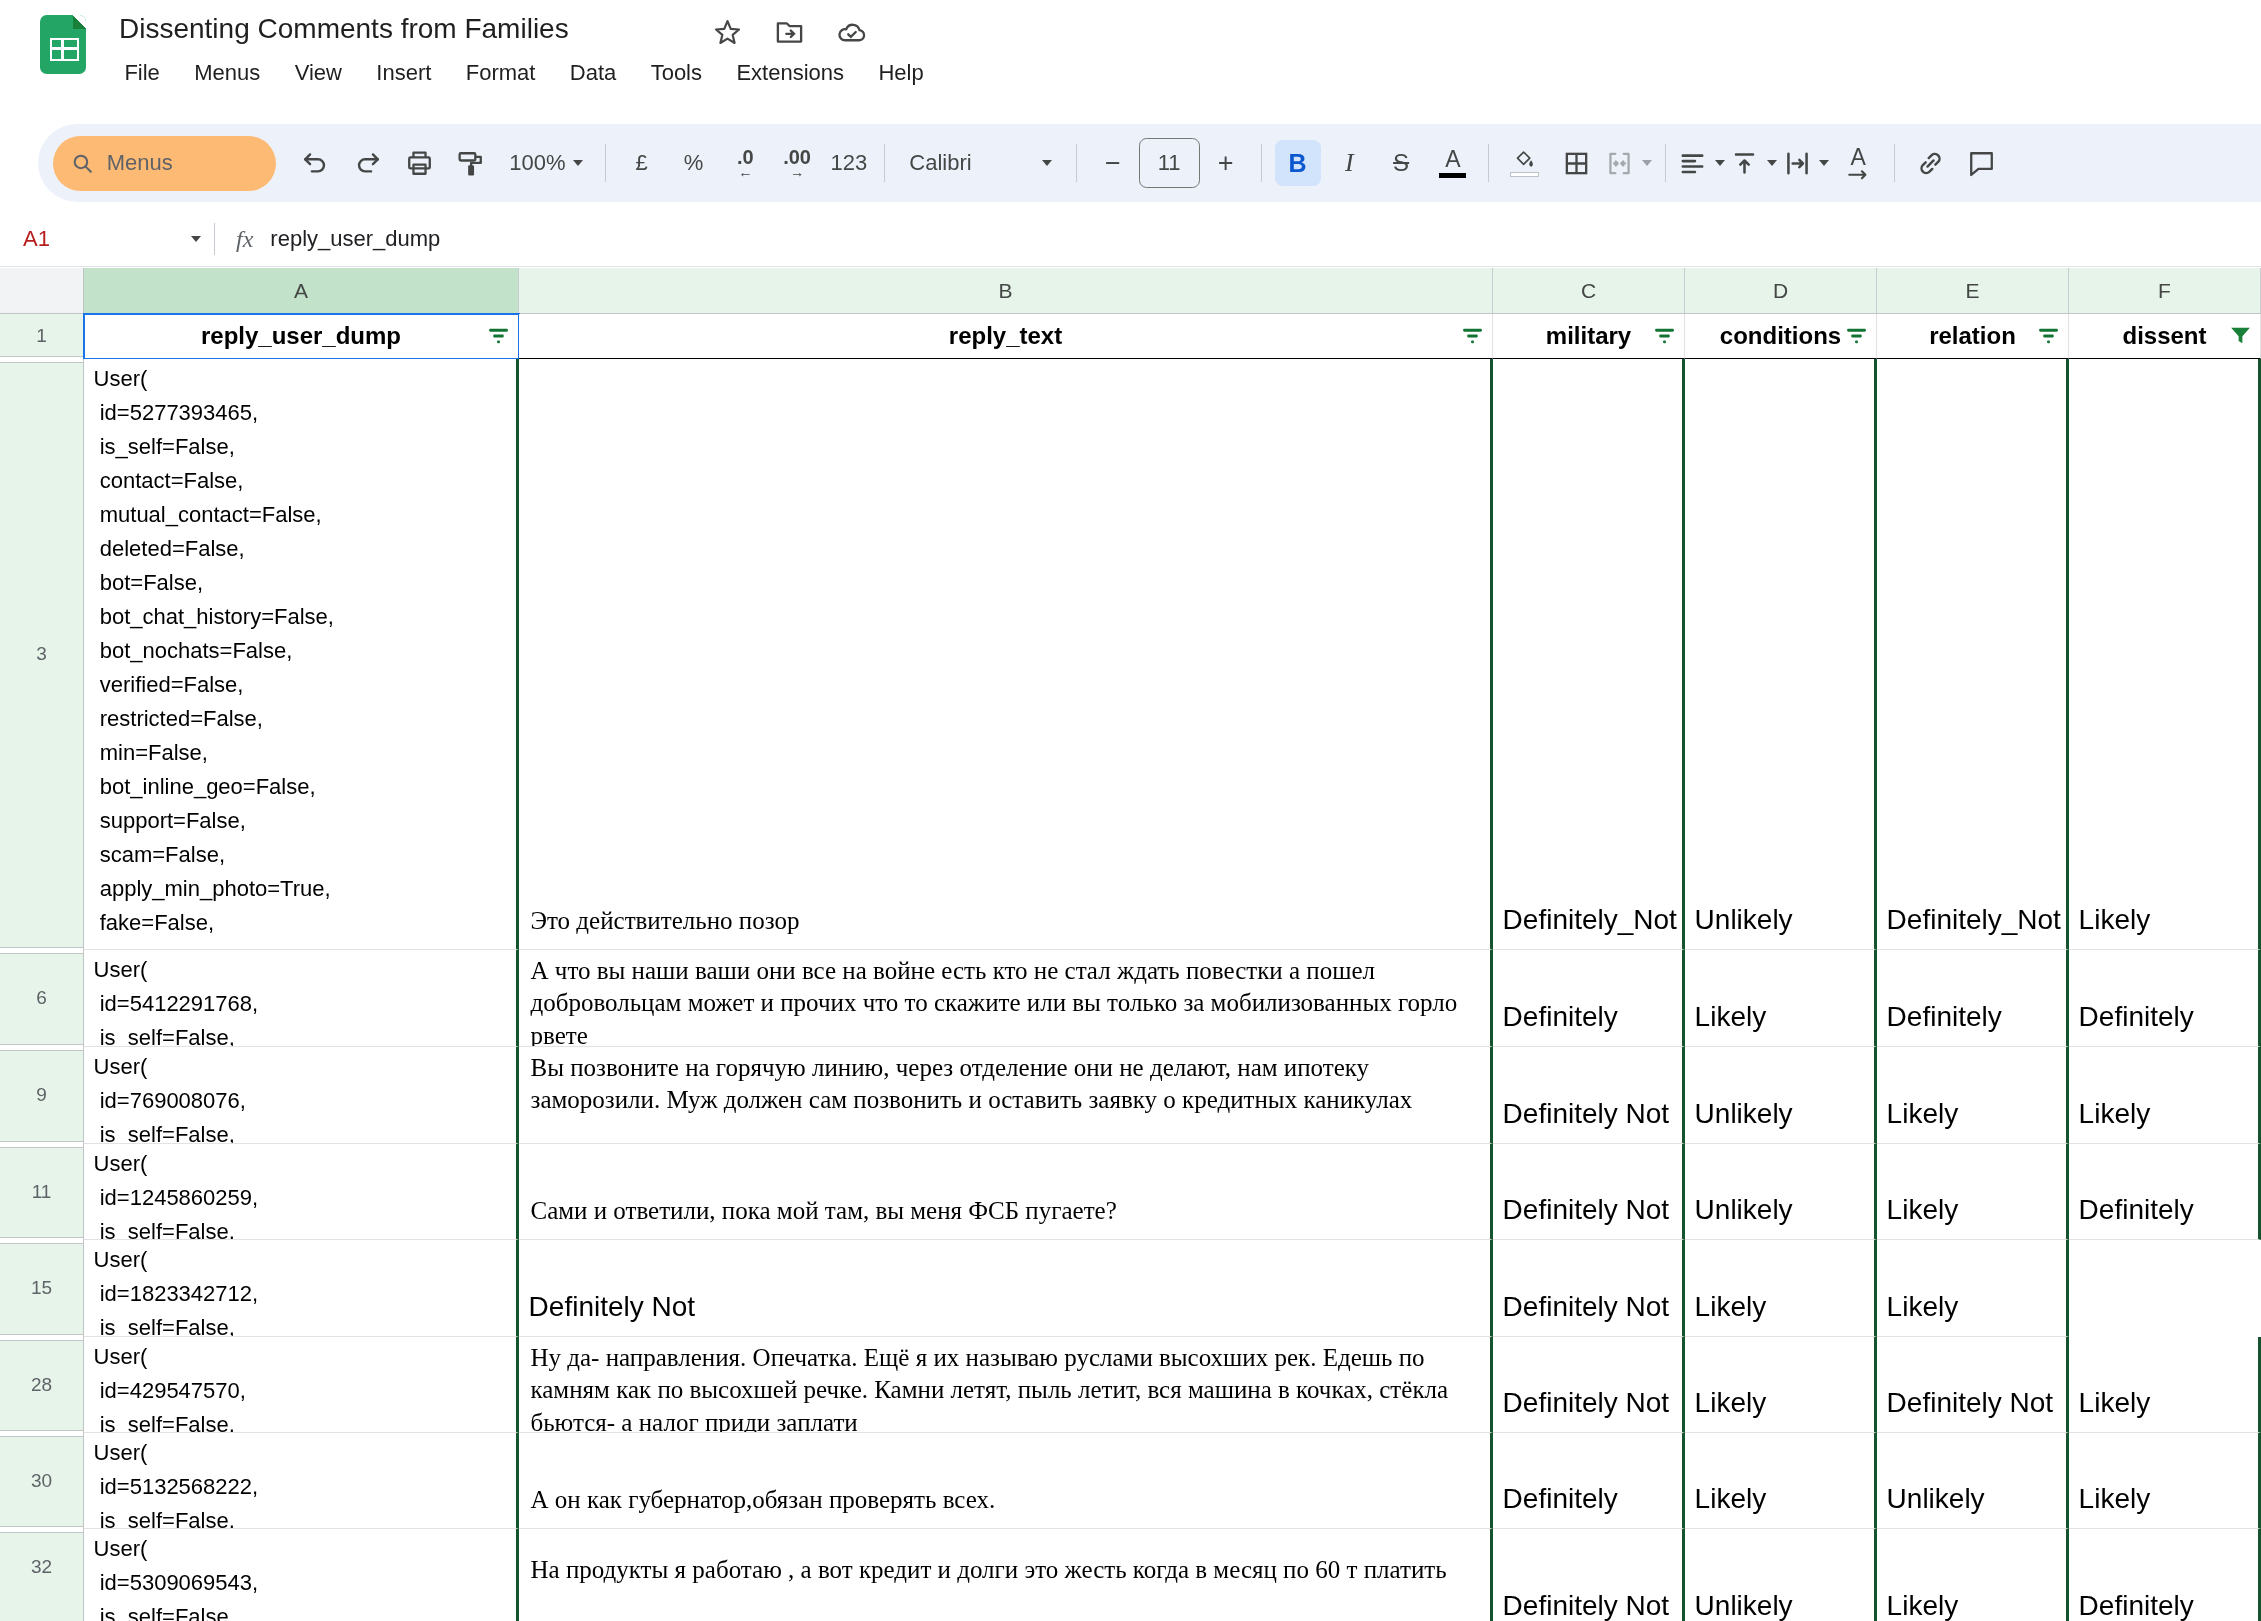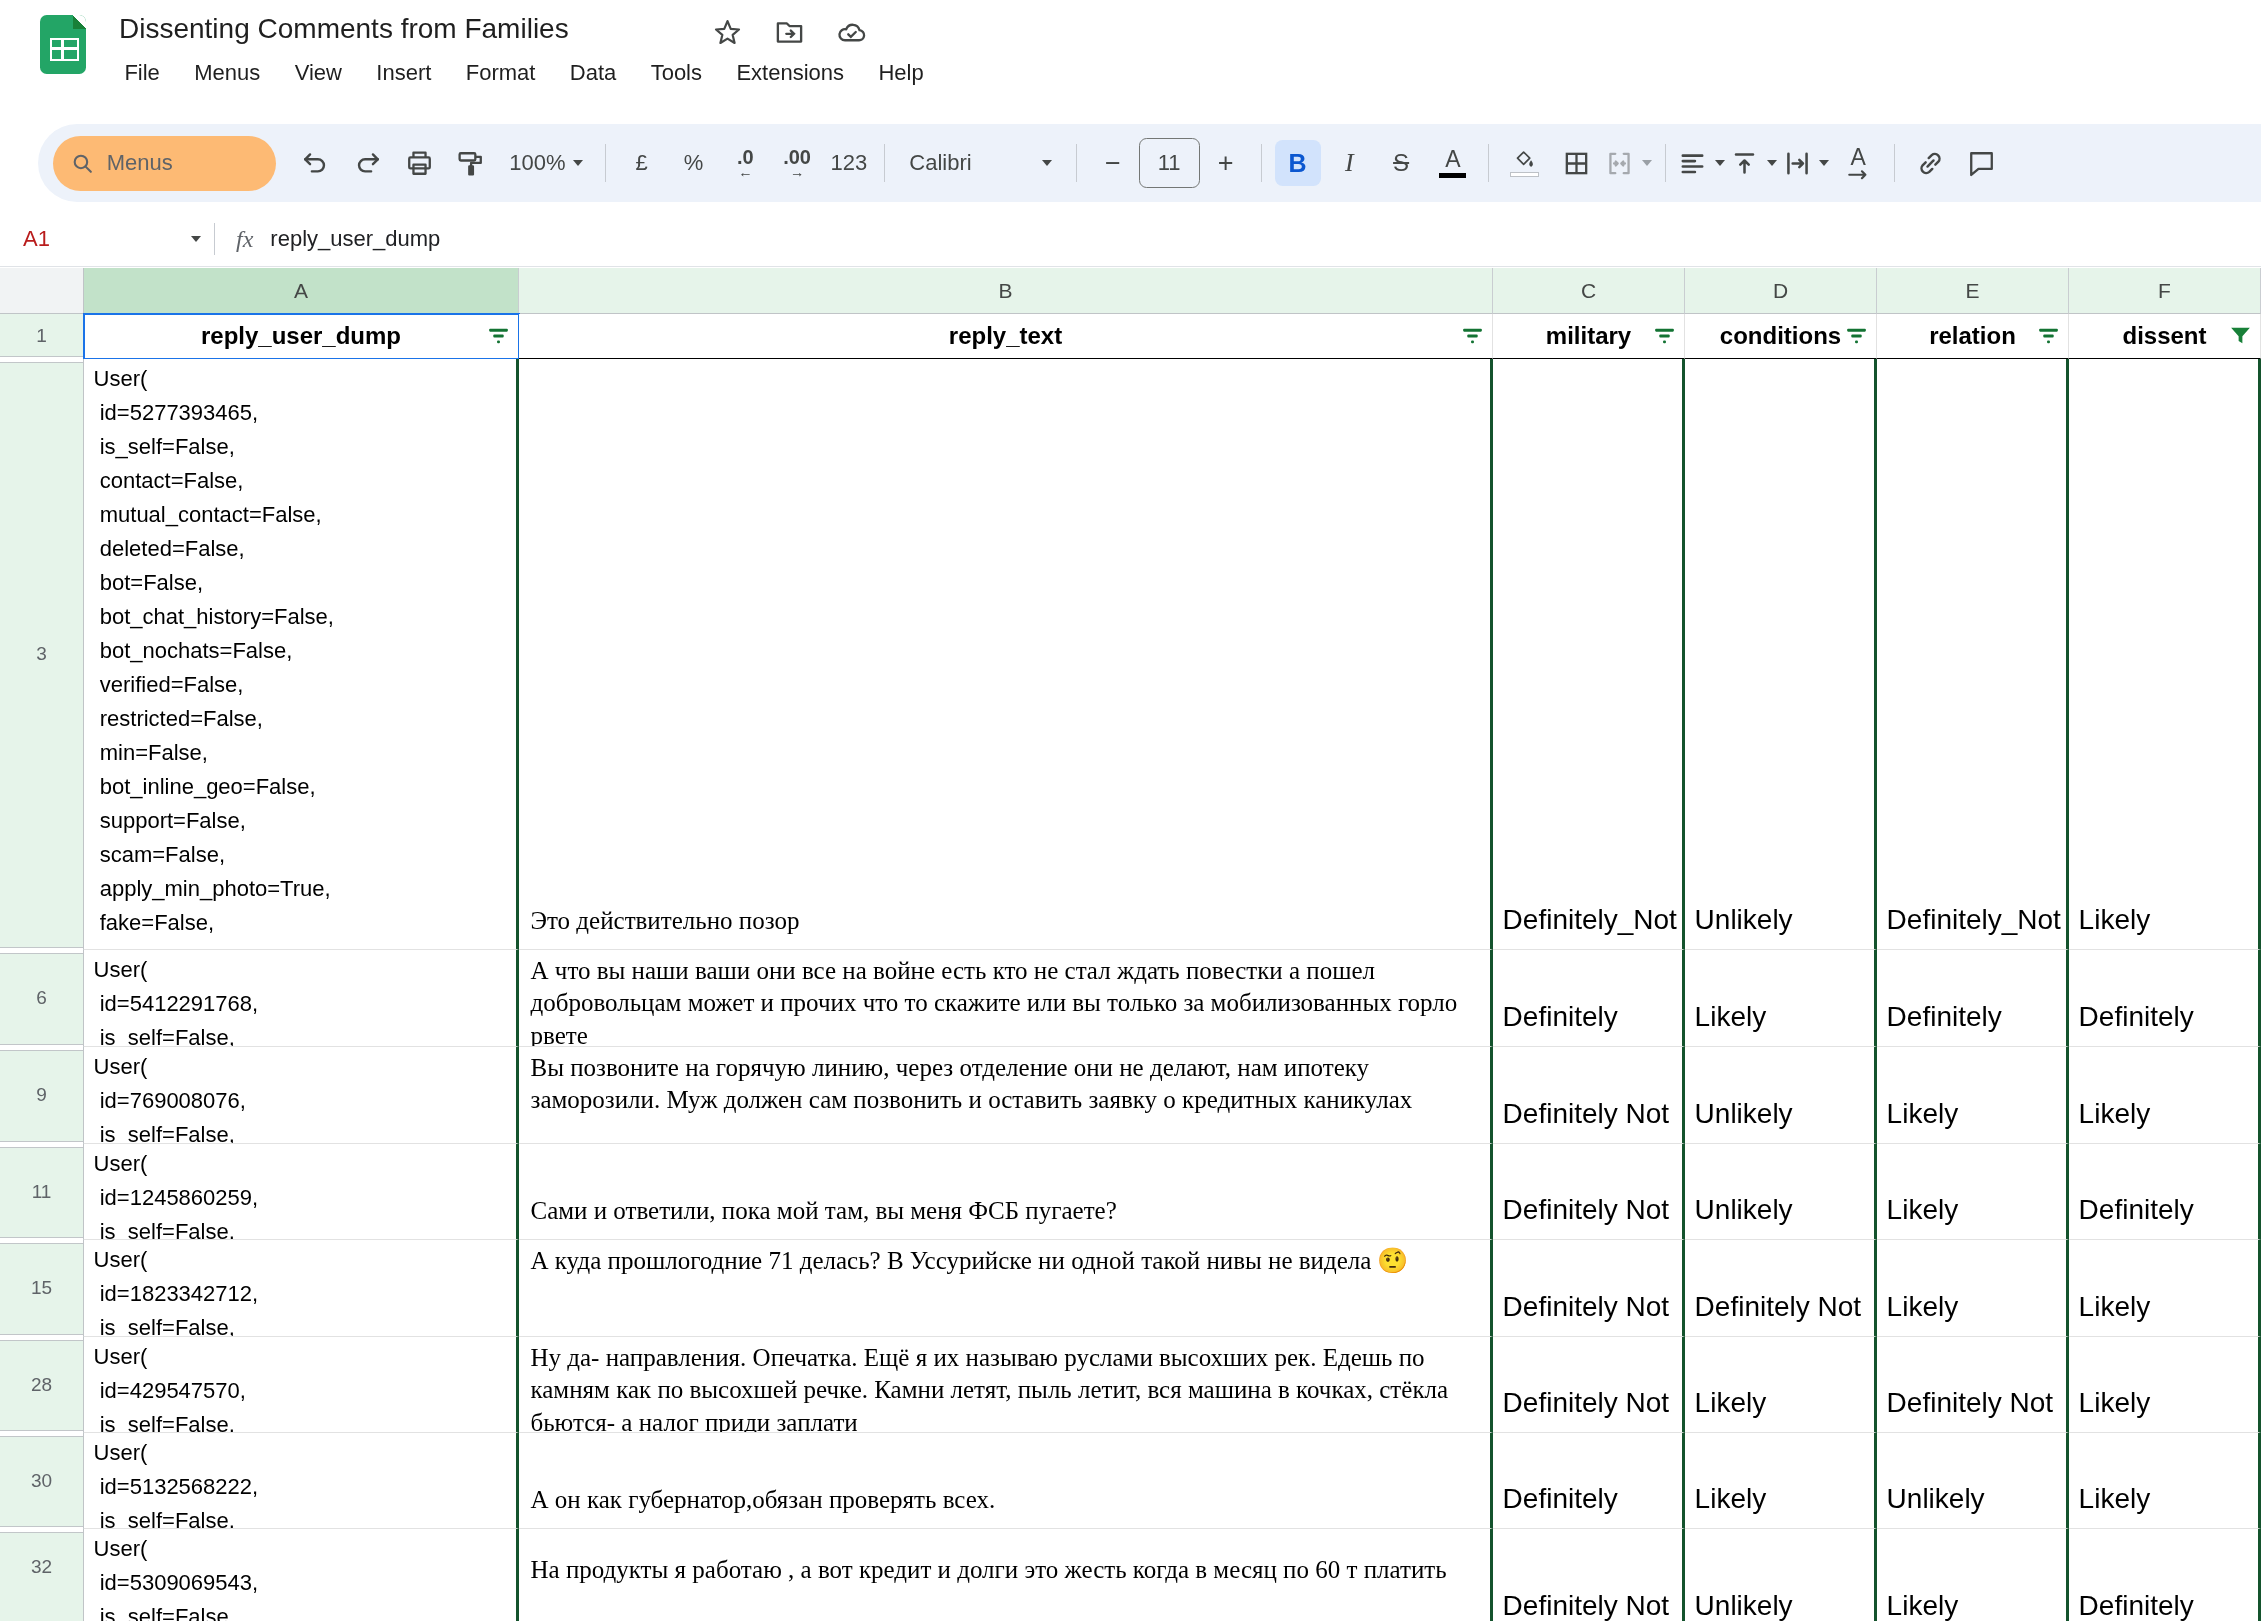--- a/index.html
+++ b/index.html
@@ -475,23 +475,20 @@
       </div>
   </div>
 
   <div class="grow drow r4">
     <div class="rn">15</div>
     <div class="cell">
         <div class="atext">User(
  id=1823342712,
  is_self=False,</div>
       </div>
-    <div class="cell cb bt">
-        <div class="btext">А куда прошлогодние 71 делась? В Уссурийске ни одной такой нивы не видела 🤨</div>
-      </div>
     <div class="cell cv">
         <span>Definitely Not</span>
       </div>
     <div class="cell cv">
         <span>Definitely Not</span>
       </div>
     <div class="cell cv">
         <span>Likely</span>
       </div>
     <div class="cell cv">

